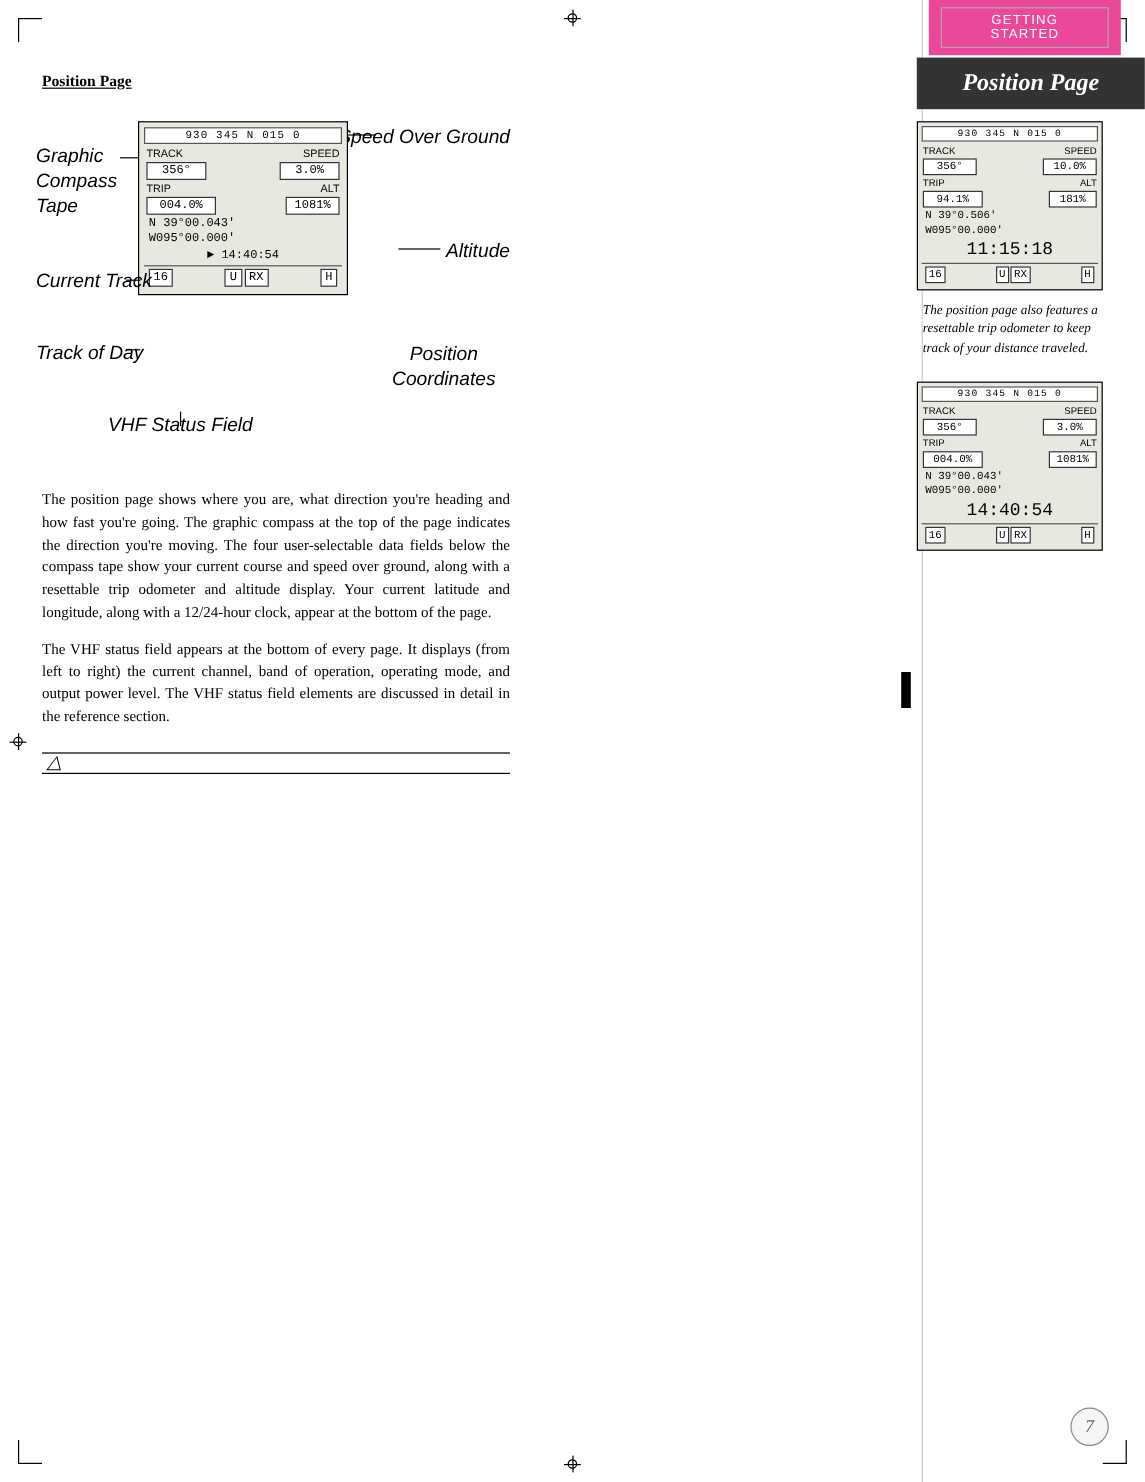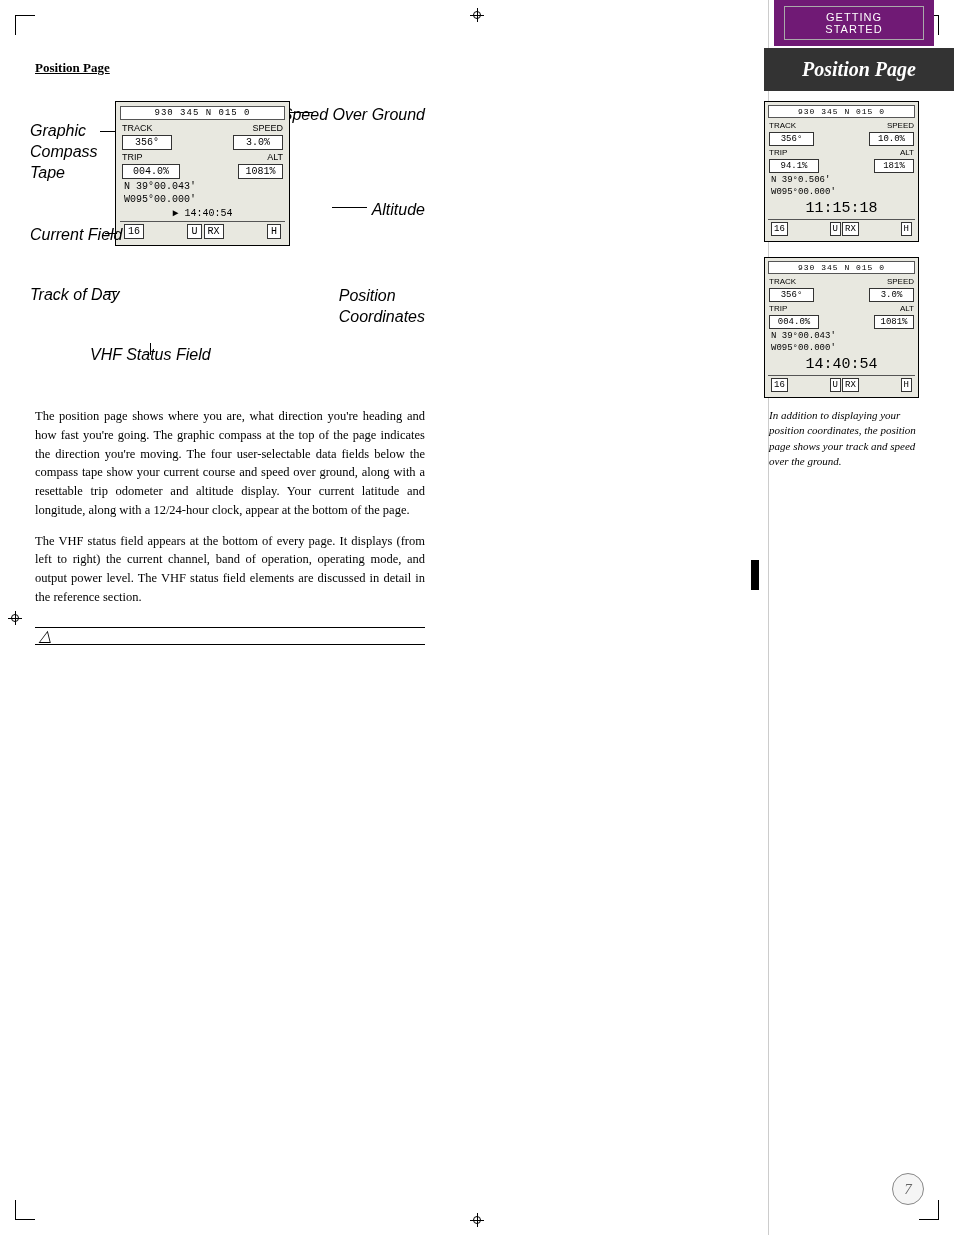--- a/index.html
+++ b/index.html
@@ -178,21 +178,21 @@
     
     .right-col {
       position: absolute;
       right: 0;
       top: 0;
       width: 200px;
     }
 
     
     .getting-started-tab {
-      background: #701a75;
+      background: #ec4899;
       color: #fff;
       padding: 6px 10px;
       text-align: center;
       font-size: 11px;
       font-family: Arial, sans-serif;
       letter-spacing: 1px;
       text-transform: uppercase;
       width: 160px;
       margin: 0 auto;
     }
@@ -431,27 +431,27 @@
           <span class="gps-status-box">U</span>
           <span class="gps-status-box">RX</span>
         </span>
         <span class="gps-status-box">H</span>
       </div>
     </div>
 
     <div class="annotation" style="right:0px; top:110px;">Altitude</div>
     <div style="position:absolute; right:58px; top:116px; width:35px; height:1px; background:#000;"></div>
 
-    <div class="annotation" style="left:-5px; top:135px;">Current Field</div>
+    <div class="annotation" style="left:-5px; top:135px;">Current Track</div>
     <div style="position:absolute; left:70px; top:142px; width:12px; height:1px; background:#000;"></div>
 
     <div class="annotation" style="left:-5px; top:195px;">Track of Day</div>
     <div style="position:absolute; left:70px; top:200px; width:12px; height:1px; background:#000;"></div>
 
-    <div class="annotation" style="right:0px; top:195px; text-align:left; line-height:1.3;">
+    <div class="annotation" style="right:12px; top:195px; text-align:center; line-height:1.3;">
       <span style="white-space:pre-line;">Position
 Coordinates</span>
     </div>
 
     <div class="annotation" style="left:55px; top:255px;">VHF Status Field</div>
     <div style="position:absolute; left:115px; top:252px; width:1px; height:12px; background:#000;"></div>
 
   </div>
 
   <div class="body-text">
@@ -503,20 +503,21 @@
       <div class="right-gps-status">
         <span class="right-gps-status-box">16</span>
         <span style="display:flex; gap:1px;">
           <span class="right-gps-status-box">U</span>
           <span class="right-gps-status-box">RX</span>
         </span>
         <span class="right-gps-status-box">H</span>
       </div>
     </div>
 
+    <div class="caption-text">The position page also features a resettable trip odometer to keep track of your distance traveled.</div>
 
     <div class="right-gps-device" style="margin-top:15px;">
       <div class="right-gps-compass">930 345  N  015 0</div>
       <div class="right-gps-row">
         <span class="right-gps-label">TRACK</span>
         <span class="right-gps-label">SPEED</span>
       </div>
       <div class="right-gps-row">
         <span class="right-gps-value">356°</span>
         <span class="right-gps-value">3.0%</span>
@@ -535,21 +536,20 @@
       <div class="right-gps-status">
         <span class="right-gps-status-box">16</span>
         <span style="display:flex; gap:1px;">
           <span class="right-gps-status-box">U</span>
           <span class="right-gps-status-box">RX</span>
         </span>
         <span class="right-gps-status-box">H</span>
       </div>
     </div>
 
-    <div class="caption-text">In addition to displaying your position coordinates, the position page shows your track and speed over the ground.</div>
 
   </div>
 
 </div>
 
 <div class="page-number-circle">
   <span style="font-style:italic;">7</span>
 </div>
 
 </body></html>

